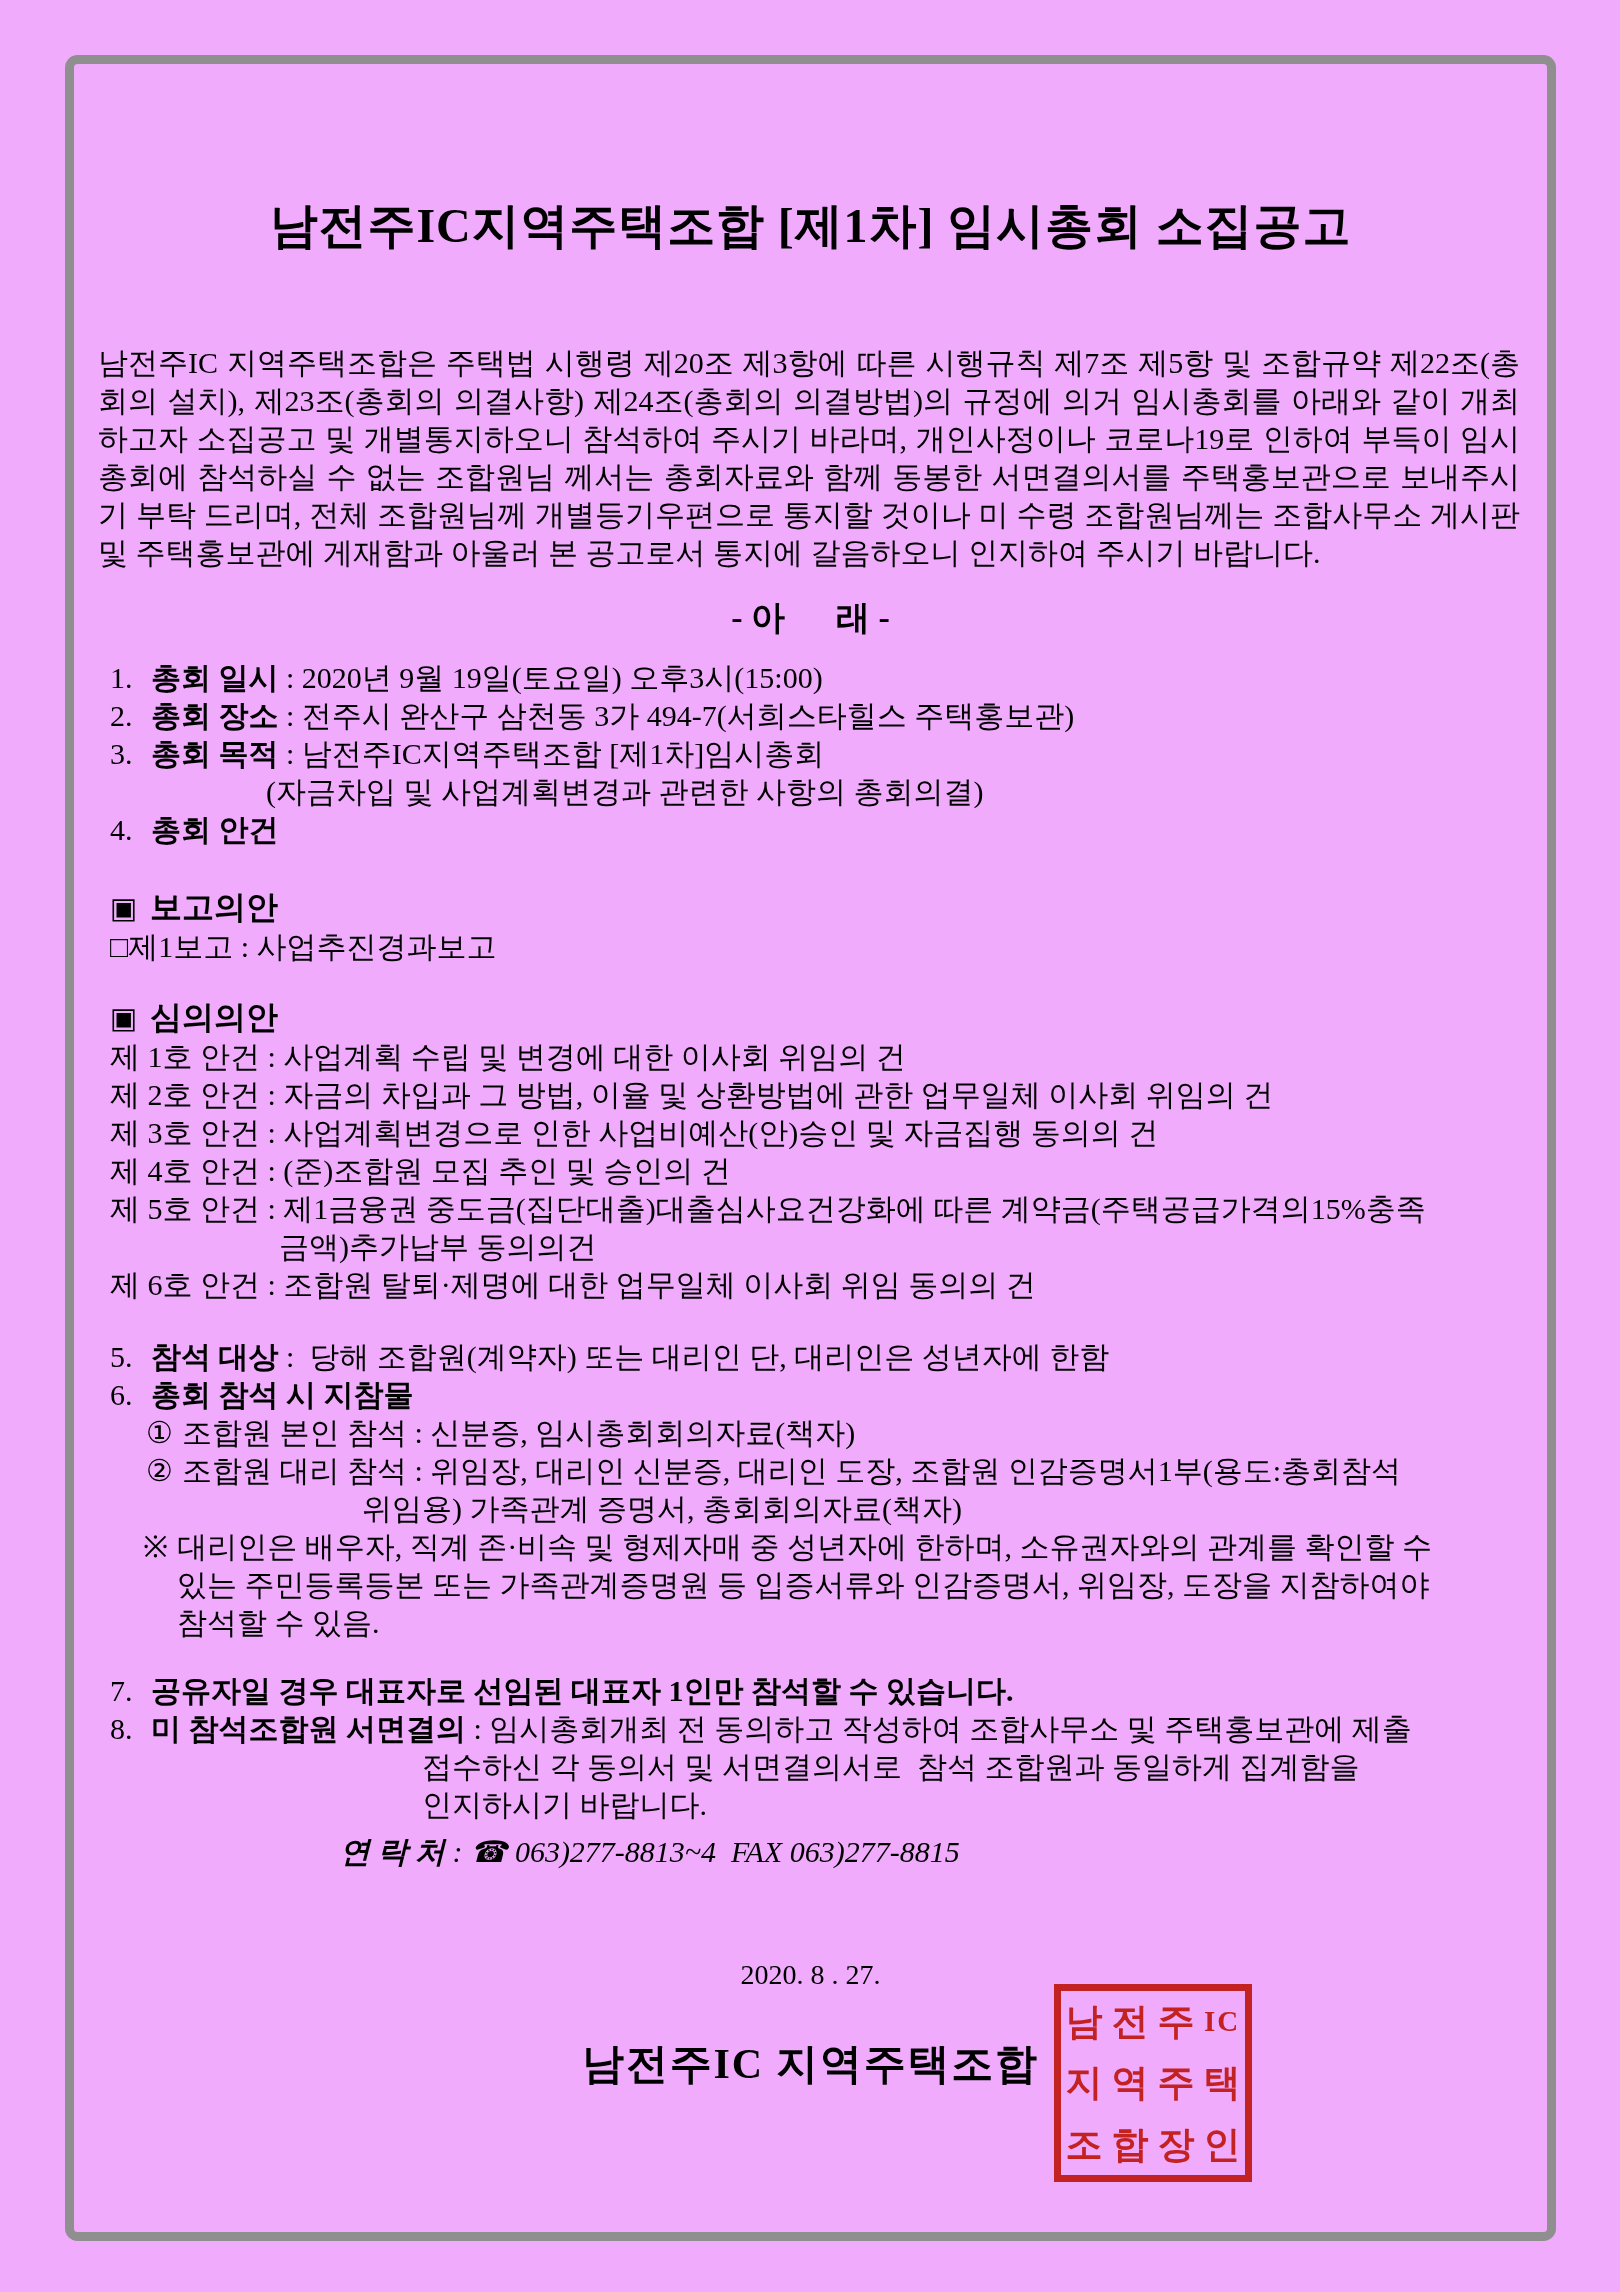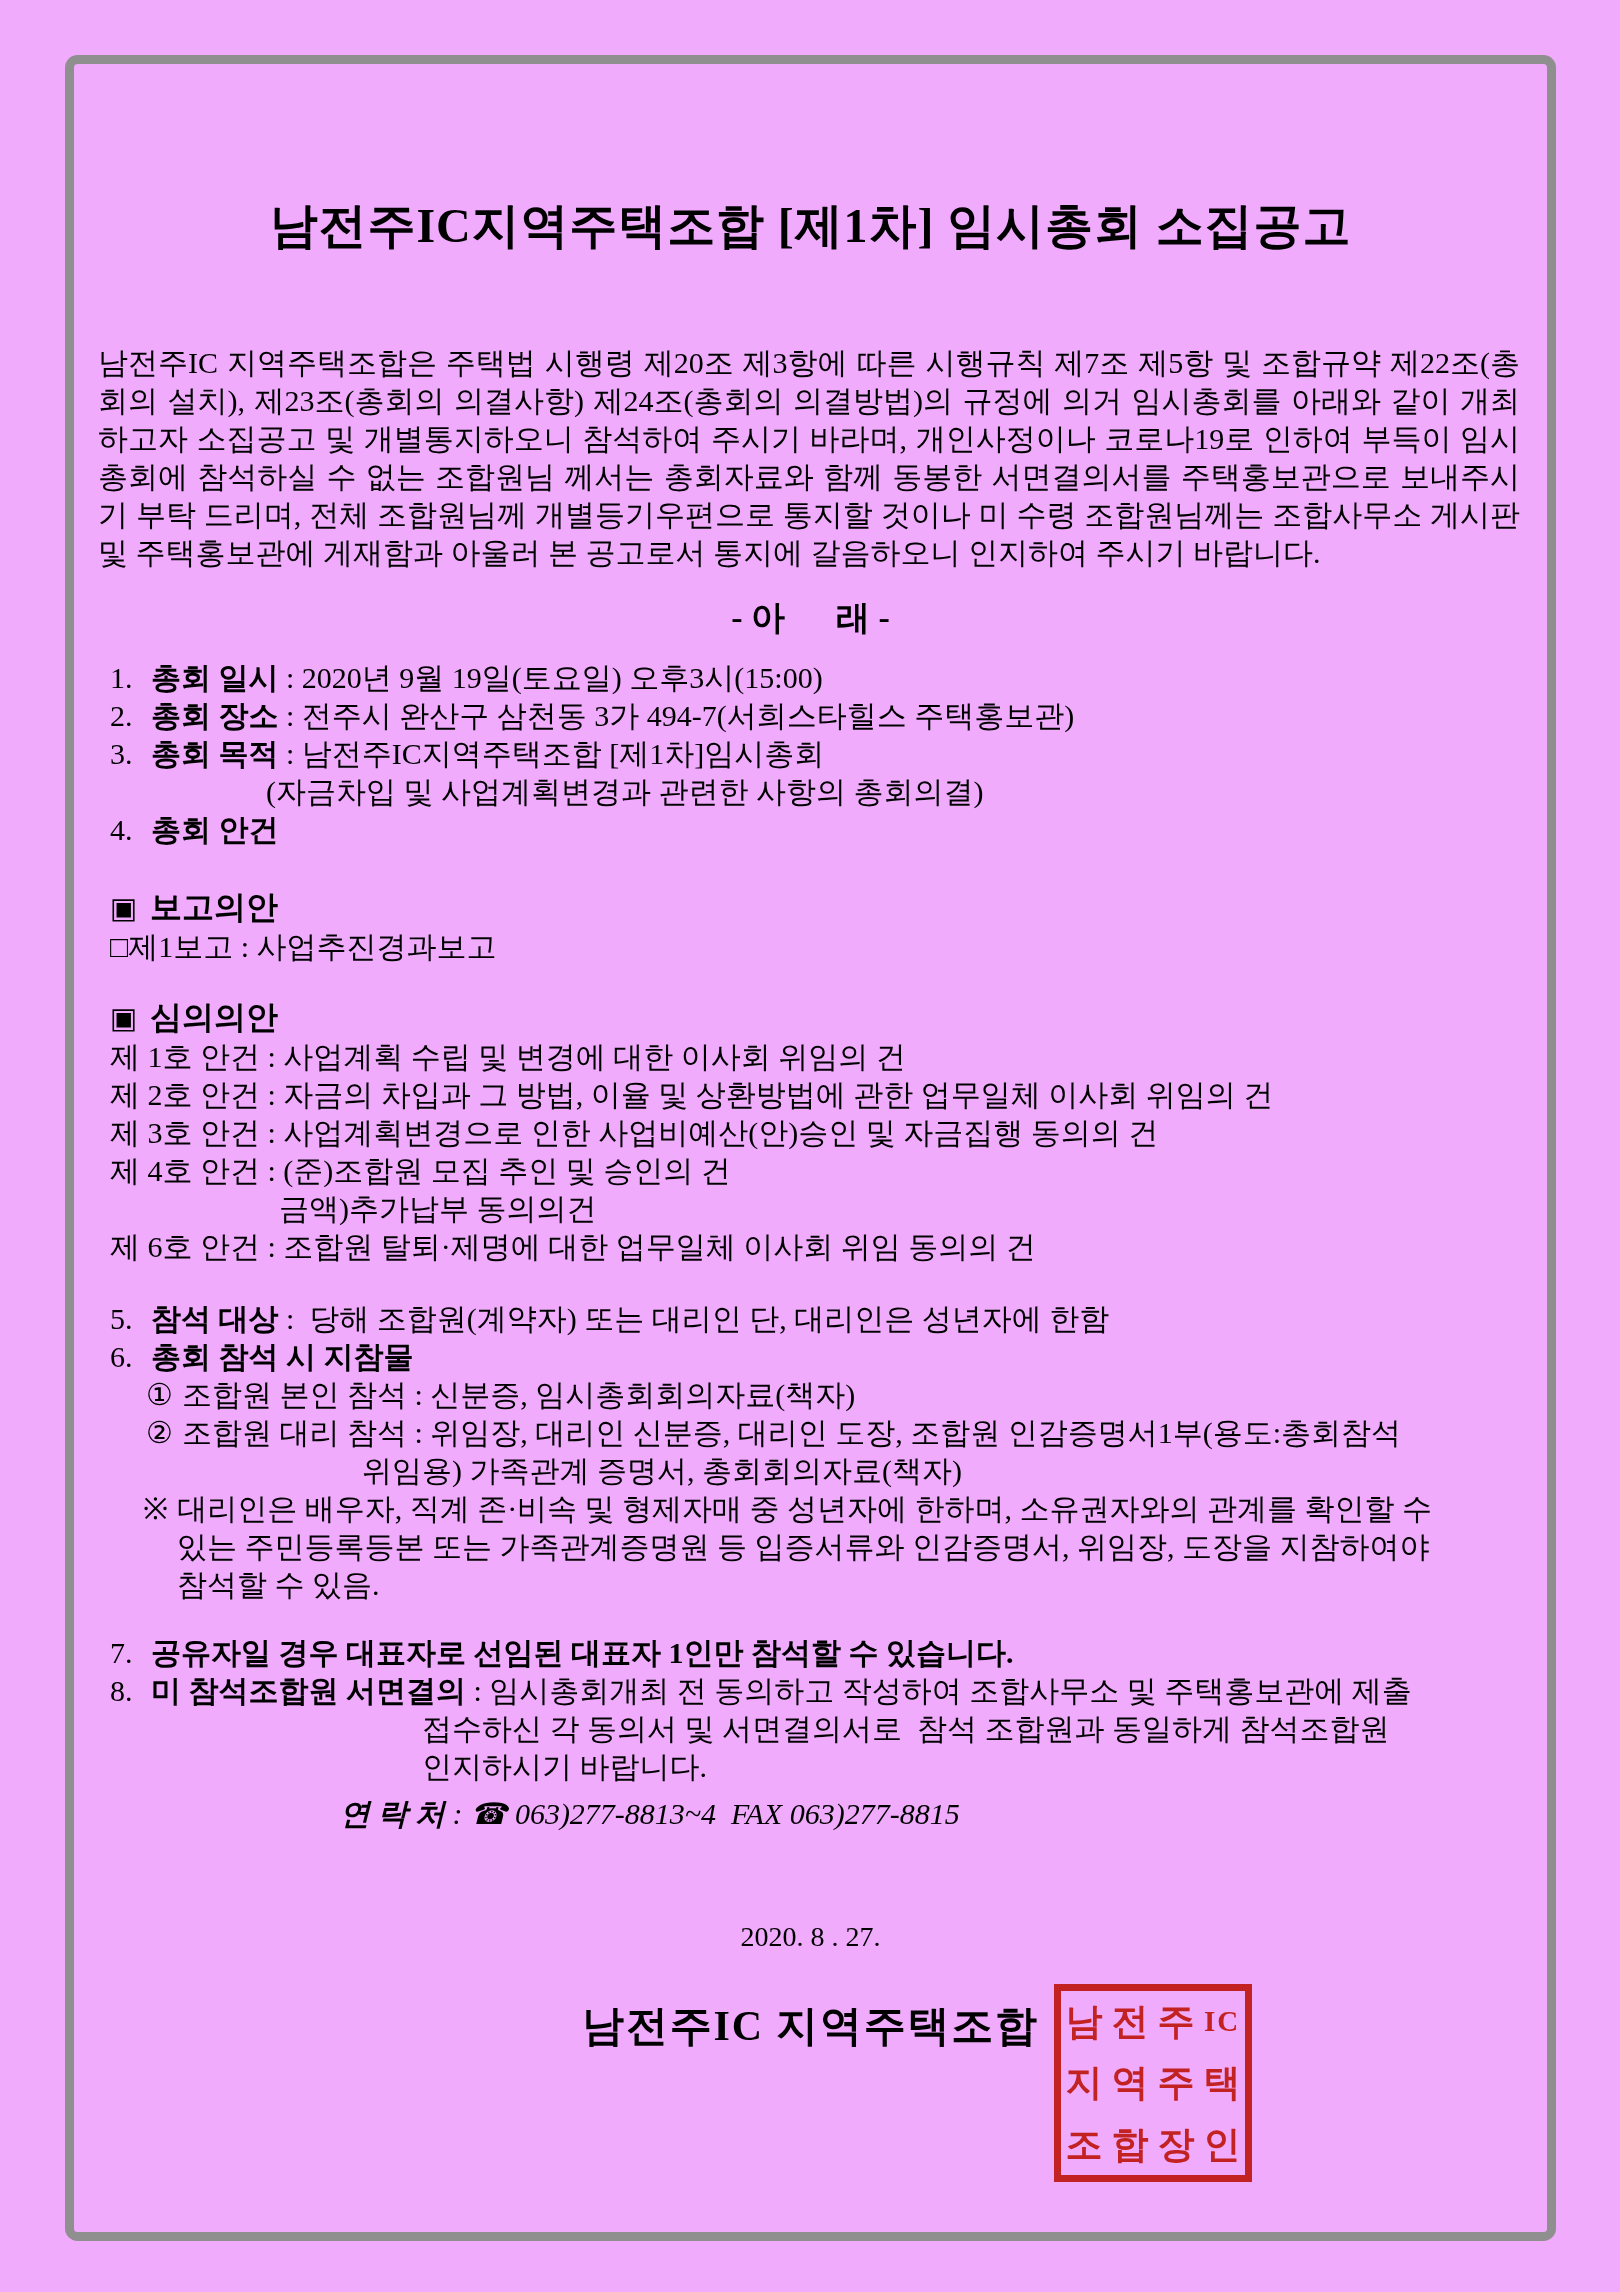--- a/index.html
+++ b/index.html
@@ -105,39 +105,40 @@
       <div class="row hdr"><span class="sq">▣</span><span>보고의안</span></div>
       <div class="row"><span>□</span><span>제1보고 : 사업추진경과보고</span></div>
     </div>
 
     <div class="delib">
       <div class="row hdr"><span class="sq">▣</span><span>심의의안</span></div>
       <div class="row"><span>제 1호 안건</span><span> : 사업계획 수립 및 변경에 대한 이사회 위임의 건</span></div>
       <div class="row"><span>제 2호 안건</span><span> : 자금의 차입과 그 방법, 이율 및 상환방법에 관한 업무일체 이사회 위임의 건</span></div>
       <div class="row"><span>제 3호 안건</span><span> : 사업계획변경으로 인한 사업비예산(안)승인 및 자금집행 동의의 건</span></div>
       <div class="row"><span>제 4호 안건</span><span> : (준)조합원 모집 추인 및 승인의 건</span></div>
+      <div class="row"><span>제 5호 안건</span><span> : 제1금융권 중도금(집단대출)대출심사요건강화에 따른 계약금(주택공급가격의15%충족</span></div>
       <div class="row cont5">금액)추가납부 동의의건</div>
       <div class="row"><span>제 6호 안건</span><span> : 조합원 탈퇴·제명에 대한 업무일체 이사회 위임 동의의 건</span></div>
     </div>
 
     <div class="attend">
       <div class="row"><span class="num">5.</span><span class="b">참석 대상</span><span> :  당해 조합원(계약자) 또는 대리인 단, 대리인은 성년자에 한함</span></div>
       <div class="row"><span class="num">6.</span><span class="b">총회 참석 시 지참물</span></div>
       <div class="row sub"><span class="bullet">①</span><span>조합원 본인 참석 : 신분증, 임시총회회의자료(책자)</span></div>
       <div class="row sub"><span class="bullet">②</span><span>조합원 대리 참석 : 위임장, 대리인 신분증, 대리인 도장, 조합원 인감증명서1부(용도:총회참석</span></div>
       <div class="row sub-cont">위임용) 가족관계 증명서, 총회회의자료(책자)</div>
       <div class="row note"><span class="bullet">※</span><span>대리인은 배우자, 직계 존·비속 및 형제자매 중 성년자에 한하며, 소유권자와의 관계를 확인할 수</span></div>
       <div class="row note-cont">있는 주민등록등본 또는 가족관계증명원 등 입증서류와 인감증명서, 위임장, 도장을 지참하여야</div>
       <div class="row note-cont">참석할 수 있음.</div>
     </div>
 
     <div class="seven-blk">
       <div class="row"><span class="num">7.</span><span class="b">공유자일 경우 대표자로 선임된 대표자 1인만 참석할 수 있습니다.</span></div>
       <div class="row"><span class="num">8.</span><span class="b">미 참석조합원 서면결의</span><span> : </span><span>임시총회개최 전 동의하고 작성하여 조합사무소 및 주택홍보관에 제출</span></div>
-      <div class="row eight-cont">접수하신 각 동의서 및 서면결의서로  참석 조합원과 동일하게 참석조합원</div>
+      <div class="row eight-cont">접수하신 각 동의서 및 서면결의서로  참석 조합원과 동일하게 집계함을</div>
       <div class="row eight-cont">인지하시기 바랍니다.</div>
     </div>
 
     <div class="contact-blk">
       <div class="row contact-row"><span class="b">연 락 처</span><span> : </span><span>☎</span><span> 063)277-8813~4  FAX 063)277-8815</span></div>
     </div>
 
     <div class="fdate">2020. 8 . 27.</div>
     <div class="forg">남전주IC 지역주택조합</div>
 

